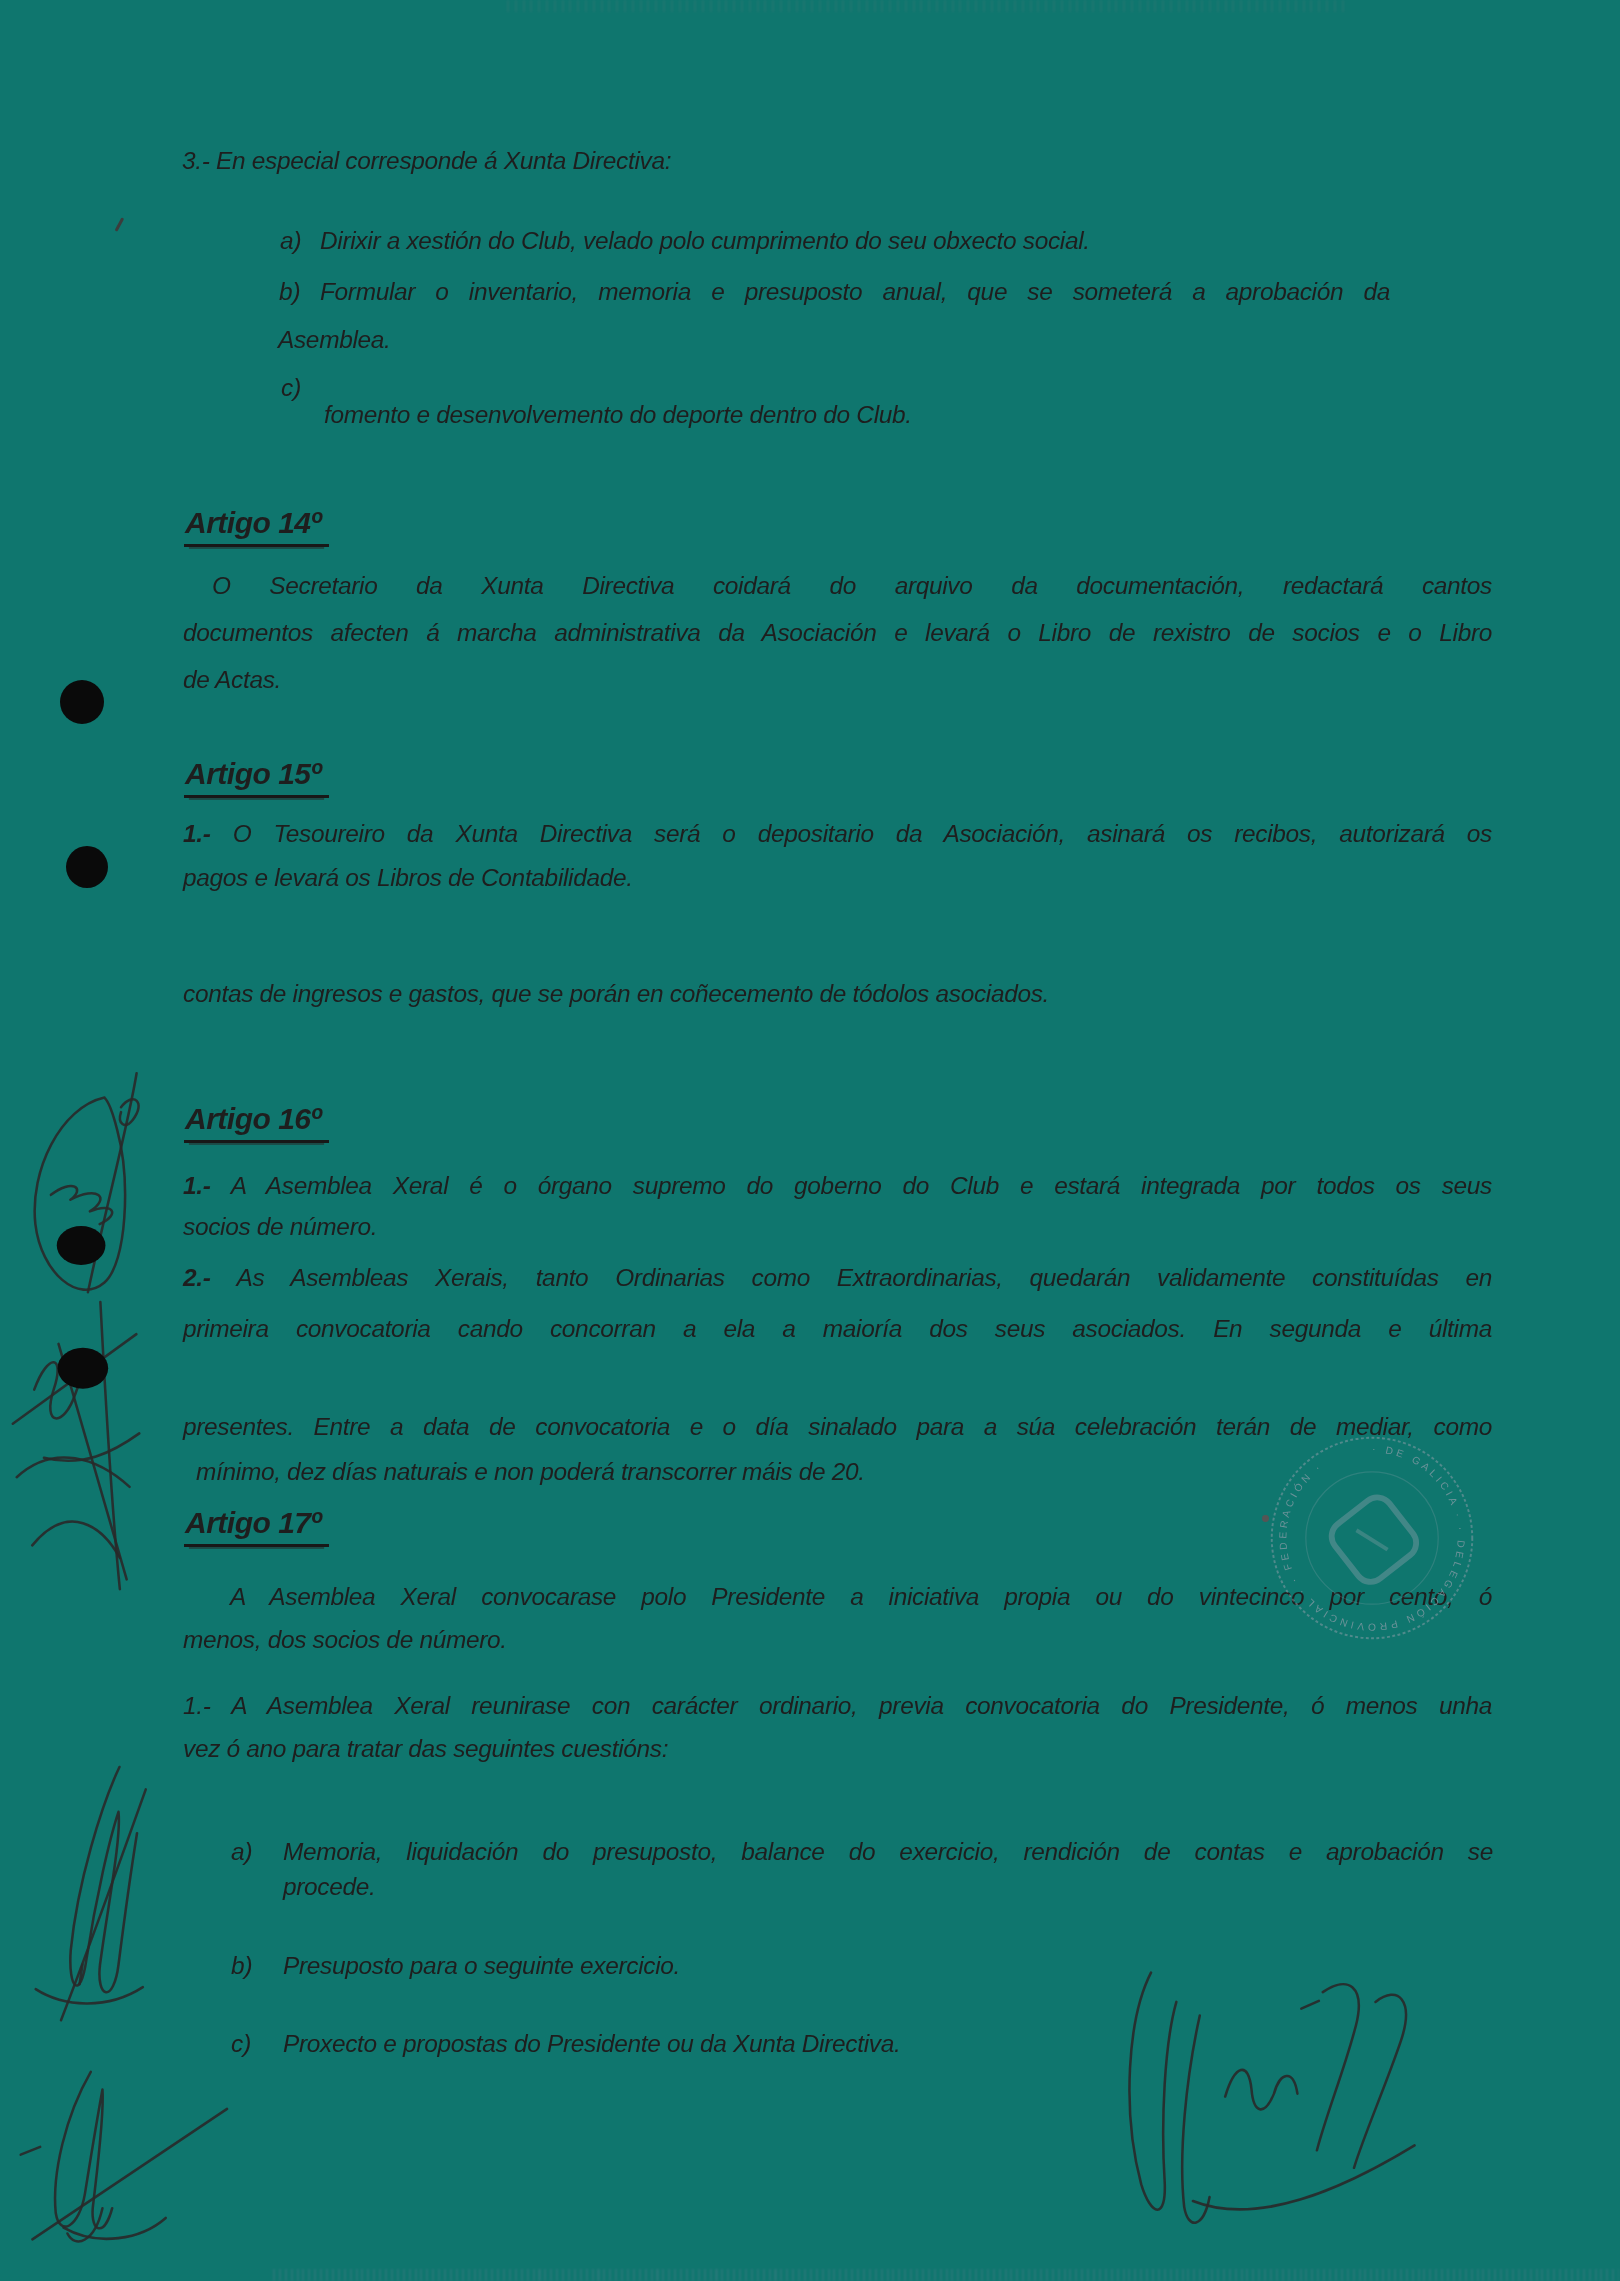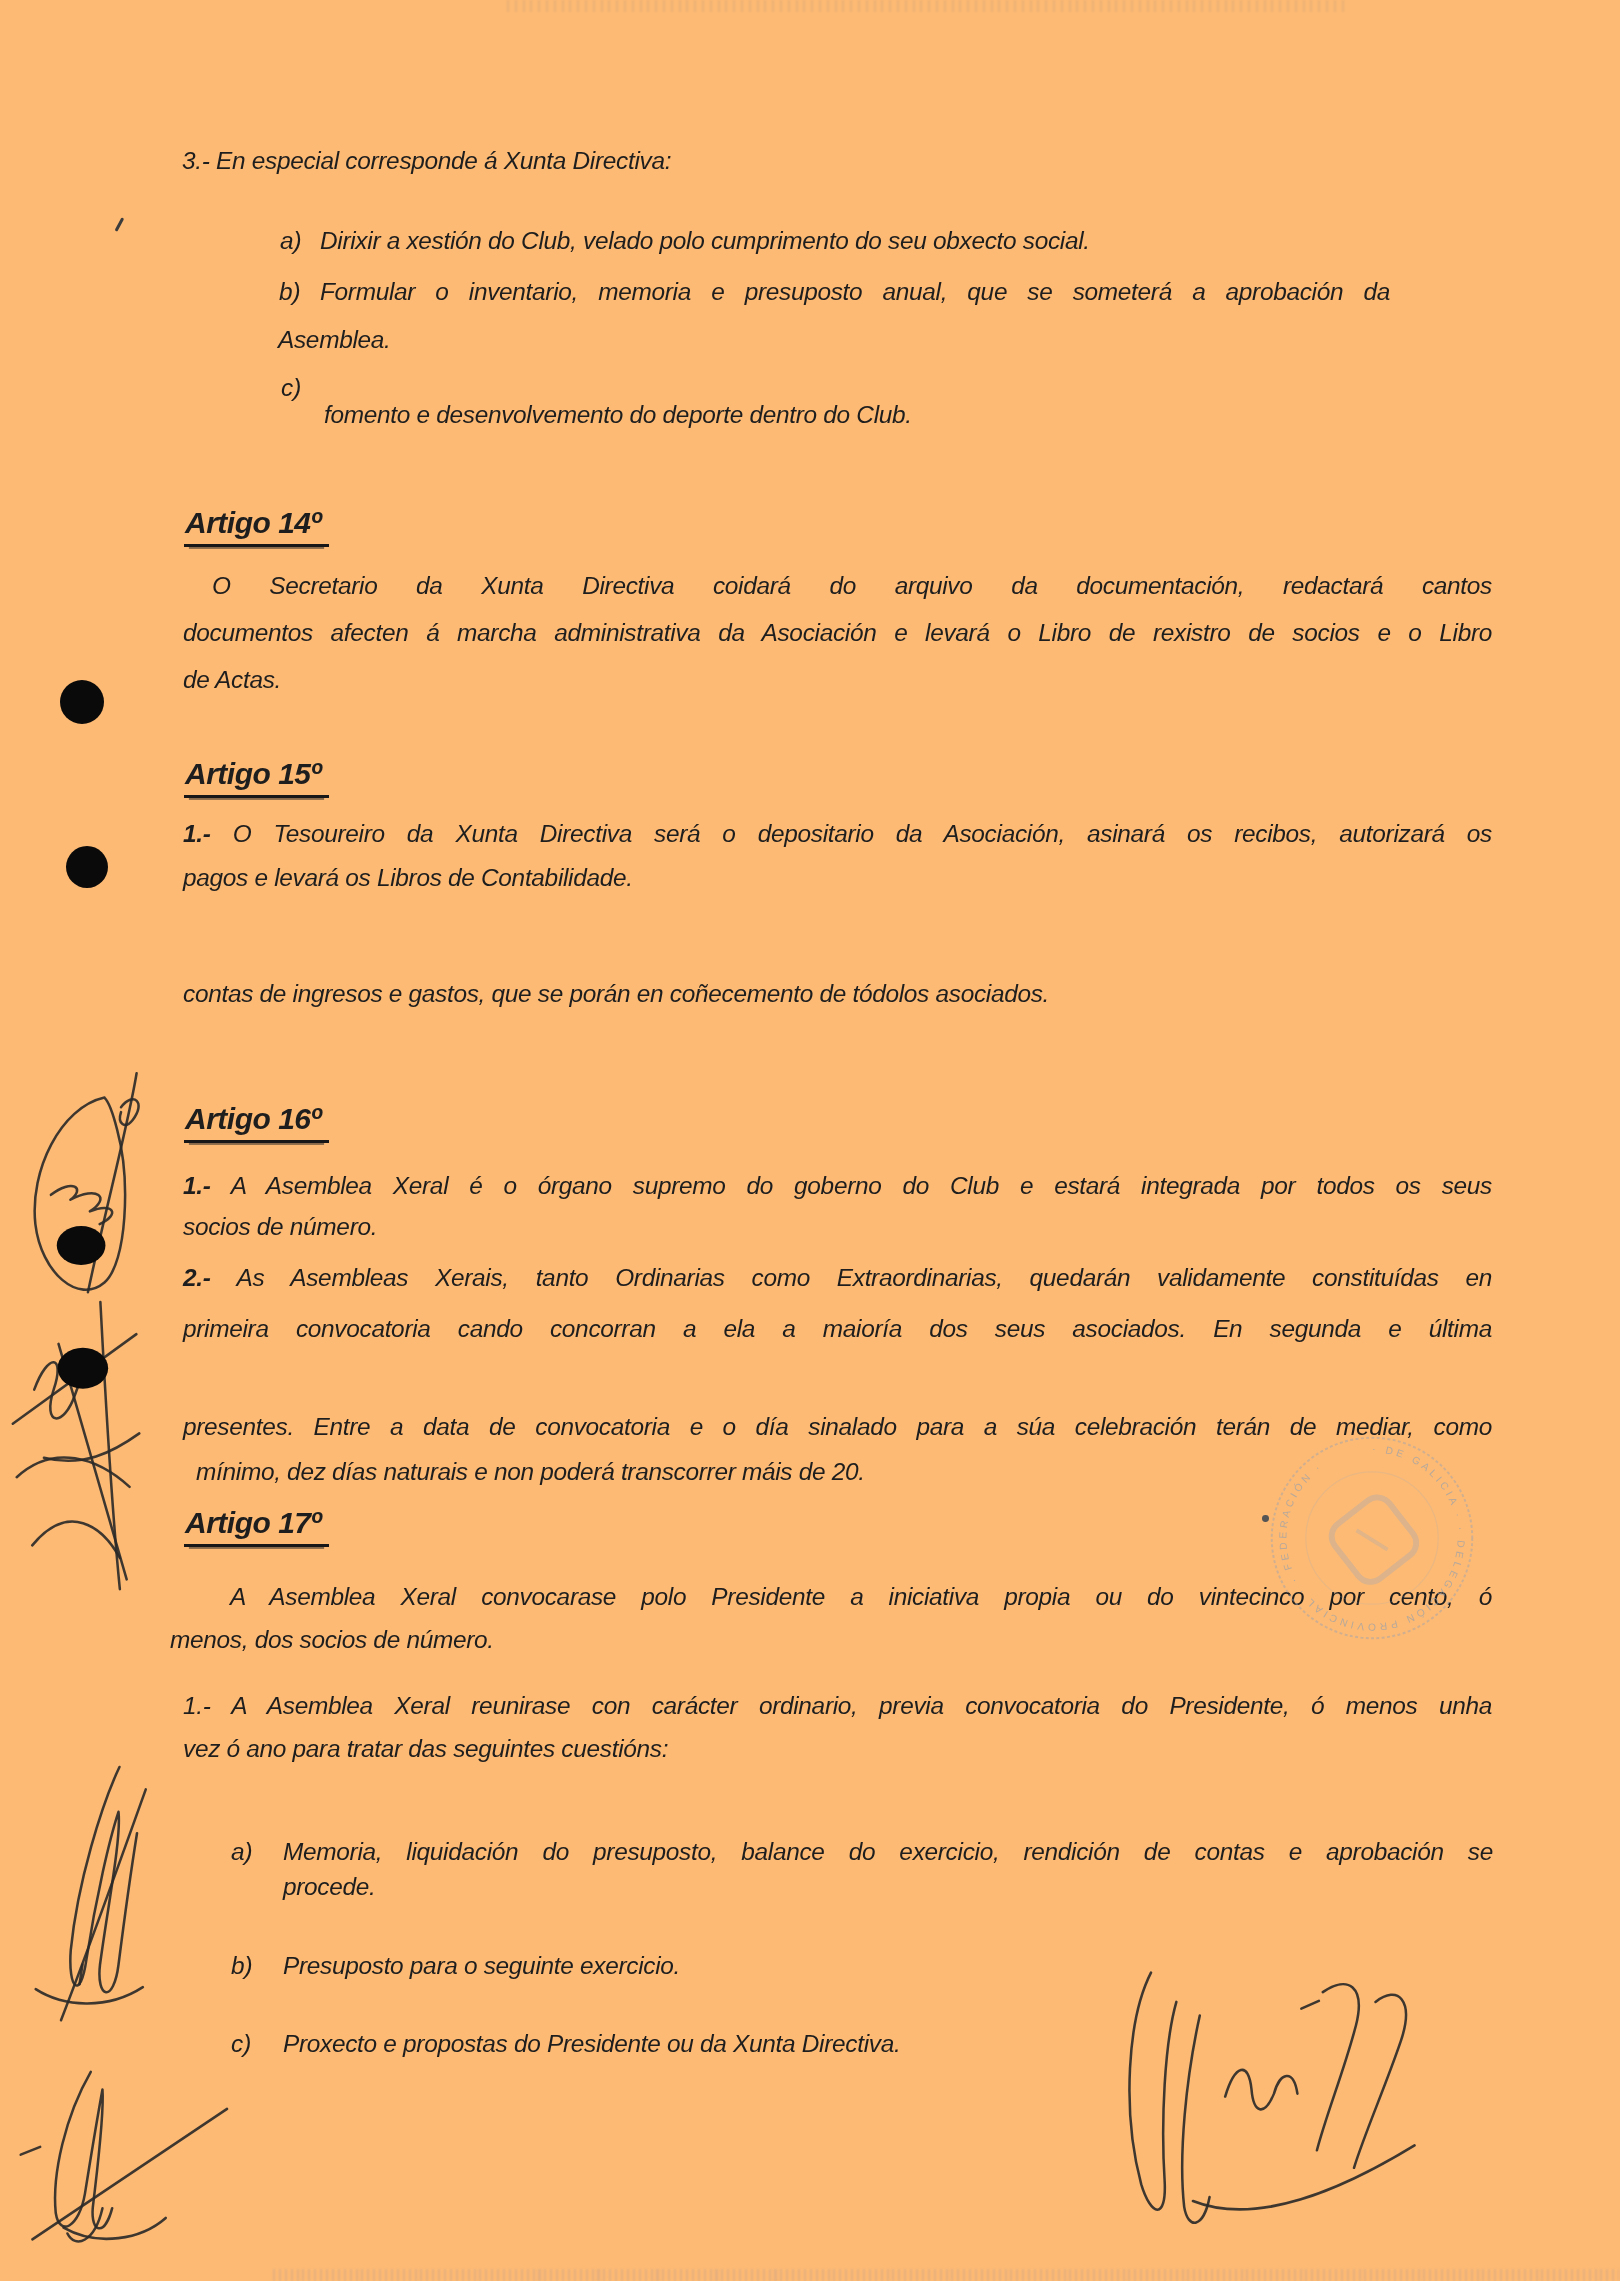--- a/index.html
+++ b/index.html
@@ -1,18 +1,18 @@
 <!DOCTYPE html>
 <html><head>
 <meta charset="utf-8">
 <style>
   html,body { margin:0; padding:0; background:#e9e9e7; }
   .page {
     position:relative; width:1621px; height:2281px; margin:0 auto;
-    background:#fdba74; overflow:hidden;
+    background:#0f766e; overflow:hidden;
     font-family:"Liberation Sans", sans-serif; font-style:italic; color:#1e1e1e;
   }
   .line {
     position:absolute; font-size:24.4px; line-height:29px;
     letter-spacing:-0.3px; white-space:nowrap;
   }
   .jline { white-space:normal; text-align:justify; text-align-last:justify; }
   .marker { position:absolute; font-size:24.4px; line-height:29px; }
   .bold { font-weight:bold; }
   .art-title {
@@ -75,21 +75,21 @@
   <div class="art-title" style="left:184px; top:1102px;">Artigo 16º</div>
   <div class="line jline" style="left:183px; top:1171px; width:1309px;"><span class="bold">1.-</span><span> A Asemblea Xeral é o órgano supremo do goberno do Club e estará integrada por todos os seus</span></div>
   <div class="line" style="left:183px; top:1212px;">socios de número.</div>
   <div class="line jline" style="left:183px; top:1263px; width:1309px;"><span class="bold">2.-</span><span> As Asembleas Xerais, tanto Ordinarias como Extraordinarias, quedarán validamente constituídas en</span></div>
   <div class="line jline" style="left:183px; top:1314px; width:1309px;">primeira convocatoria cando concorran a ela a maioría dos seus asociados. En segunda e última</div>
   <div class="line jline" style="left:183px; top:1412px; width:1309px;">presentes. Entre a data de convocatoria e o día sinalado para a súa celebración terán de mediar, como</div>
   <div class="line" style="left:196px; top:1457px;">mínimo, dez días naturais e non poderá transcorrer máis de 20.</div>
 
   <div class="art-title" style="left:184px; top:1506px;">Artigo 17º</div>
   <div class="line jline" style="left:183px; top:1582px; width:1309px; text-indent:47px;">A Asemblea Xeral convocarase polo Presidente a iniciativa propia ou do vintecinco por cento, ó</div>
-  <div class="line" style="left:170px; top:1625px;">menos, dos socios de número.</div>
+  <div class="line" style="left:183px; top:1625px;">menos, dos socios de número.</div>
   <div class="line jline" style="left:183px; top:1691px; width:1309px;">1.- A Asemblea Xeral reunirase con carácter ordinario, previa convocatoria do Presidente, ó menos unha</div>
   <div class="line" style="left:183px; top:1734px;">vez ó ano para tratar das seguintes cuestións:</div>
 
   <div class="marker" style="left:231px; top:1837px;">a)</div>
   <div class="line jline" style="left:283px; top:1837px; width:1210px;">Memoria, liquidación do presuposto, balance do exercicio, rendición de contas e aprobación se</div>
   <div class="line" style="left:283px; top:1872px;">procede.</div>
 
   <div class="marker" style="left:231px; top:1951px;">b)</div>
   <div class="line" style="left:283px; top:1951px;">Presuposto para o seguinte exercicio.</div>
 

